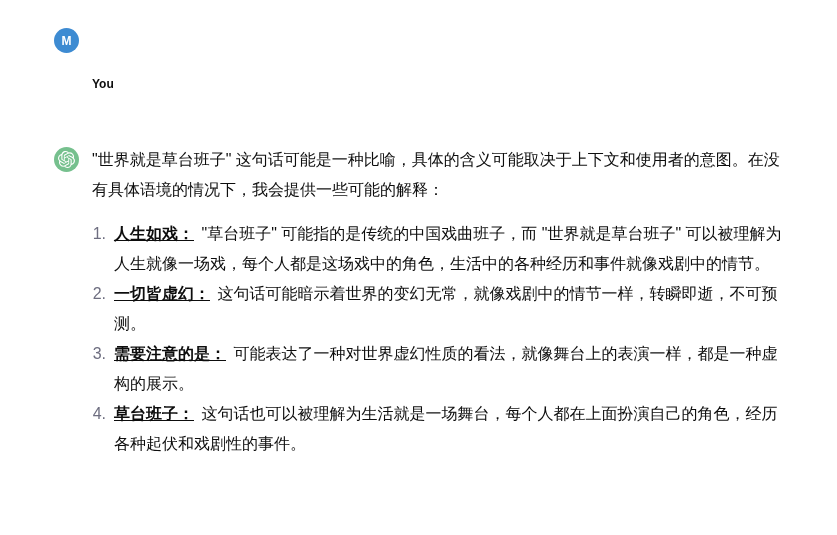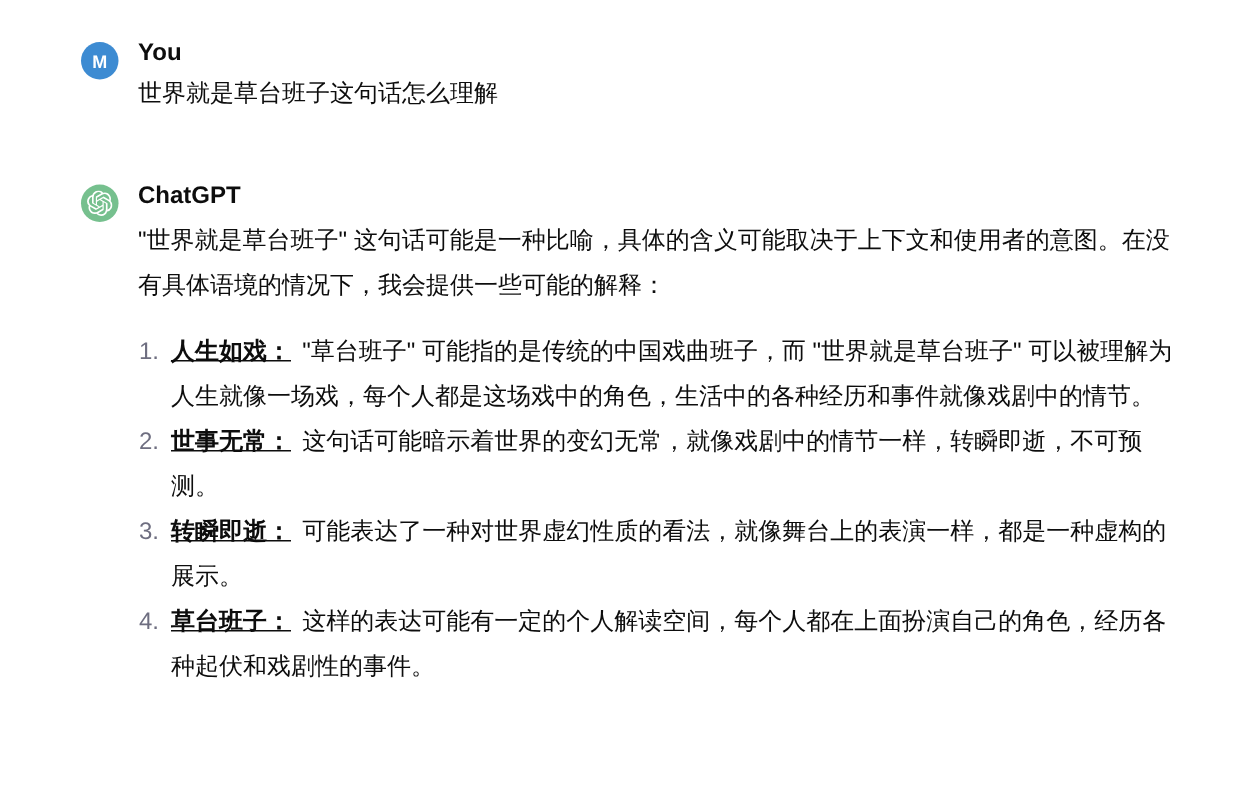--- a/index.html
+++ b/index.html
@@ -17,21 +17,21 @@
     width: 25px; height: 25px; border-radius: 50%;
     flex-shrink: 0; margin-top: 2px;
     display: flex; align-items: center; justify-content: center;
   }
   .avatar-letter {
     color: #ffffff; font-weight: 700; font-size: 12px; line-height: 1;
   }
   .avatar svg { width: 17px; height: 17px; display: block; }
   .msg-body { width: 692px; }
   .msg-name {
-    font-weight: 700; font-size: 16px; line-height: 20px; margin-bottom: 5px;
+    font-weight: 700; font-size: 12px; line-height: 20px; margin-bottom: 5px; margin-top: 48px;
   }
   .user-text { line-height: 24px; }
   .md p { line-height: 30px; margin: 0 0 14px 0; }
   .md .outro { margin: 8px 0 0 0; }
   ol.md-list { list-style: none; margin-left: -6px; }
   ol.md-list li { display: flex; line-height: 30px; }
   .li-num {
     width: 20px; text-align: right; margin-right: 8px;
     color: #6e6e80; flex-shrink: 0;
   }
@@ -41,52 +41,50 @@
 <body>
 
 <div class="page">
 
   <div class="message message-user">
     <div class="avatar" id="user-avatar" style="background: rgb(61, 139, 210);">
       <span class="avatar-letter">M</span>
     </div>
     <div class="msg-body">
       <div class="msg-name">You</div>
-      <div class="user-text">世界就是草台班子这句话怎么理解</div>
     </div>
   </div>
 
   <div class="message message-assistant">
     <div class="avatar" id="assistant-avatar" style="background: rgb(118, 192, 142);">
       <span style="display:flex;">
         <svg viewBox="0 0 24 24" fill="#ffffff" xmlns="http://www.w3.org/2000/svg">
           <path d="M22.2819 9.8211a5.9847 5.9847 0 0 0-.5157-4.9108 6.0462 6.0462 0 0 0-6.5098-2.9A6.0651 6.0651 0 0 0 4.9807 4.1818a5.9847 5.9847 0 0 0-3.9977 2.9 6.0462 6.0462 0 0 0 .7427 7.0966 5.98 5.98 0 0 0 .511 4.9107 6.051 6.051 0 0 0 6.5146 2.9001A5.9847 5.9847 0 0 0 13.2599 24a6.0557 6.0557 0 0 0 5.7718-4.2058 5.9894 5.9894 0 0 0 3.9977-2.9001 6.0557 6.0557 0 0 0-.7475-7.073zm-9.022 12.6081a4.4755 4.4755 0 0 1-2.8764-1.0408l.1419-.0804 4.7783-2.7582a.7948.7948 0 0 0 .3927-.6813v-6.7369l2.02 1.1686a.071.071 0 0 1 .038.0615v5.5826a4.504 4.504 0 0 1-4.4945 4.4849zm-9.6607-4.1254a4.4708 4.4708 0 0 1-.5346-3.0137l.142.0852 4.783 2.7582a.7712.7712 0 0 0 .7806 0l5.8428-3.3685v2.3324a.0804.0804 0 0 1-.0332.0615L9.74 19.9502a4.4992 4.4992 0 0 1-6.1408-1.6464zM2.3408 7.8956a4.485 4.485 0 0 1 2.3655-1.9728V11.6a.7664.7664 0 0 0 .3879.6765l5.8144 3.3543-2.0201 1.1685a.0757.0757 0 0 1-.071 0l-4.8303-2.7865A4.504 4.504 0 0 1 2.3408 7.8956zm16.5963 3.8558L13.1038 8.364 15.1192 7.2a.0757.0757 0 0 1 .071 0l4.8303 2.7913a4.4944 4.4944 0 0 1-.6765 8.1042v-5.6772a.79.79 0 0 0-.407-.667zm2.0107-3.0231l-.142-.0852-4.7735-2.7818a.7759.7759 0 0 0-.7854 0L9.409 9.2297V6.8974a.0662.0662 0 0 1 .0284-.0615l4.8303-2.7866a4.4992 4.4992 0 0 1 6.6802 4.66zM8.3065 12.863l-2.02-1.1638a.0804.0804 0 0 1-.038-.0567V6.0742a4.4992 4.4992 0 0 1 7.3757-3.4537l-.142.0805L8.704 5.459a.7948.7948 0 0 0-.3927.6813zm1.0976-2.3654l2.602-1.4998 2.6069 1.4998v2.9994l-2.5974 1.4997-2.6067-1.4997z"></path>
         </svg>
       </span>
     </div>
     <div class="msg-body">
-      <div class="msg-name">ChatGPT</div>
       <div class="md">
         <p>"世界就是草台班子" 这句话可能是一种比喻，具体的含义可能取决于上下文和使用者的意图。在没有具体语境的情况下，我会提供一些可能的解释：</p>
         <ol class="md-list">
           <li>
             <span class="li-num">1.</span>
             <span><span class="li-title">人生如戏：</span> <span>"草台班子" 可能指的是传统的中国戏曲班子，而 "世界就是草台班子" 可以被理解为人生就像一场戏，每个人都是这场戏中的角色，生活中的各种经历和事件就像戏剧中的情节。</span></span>
           </li>
           <li>
             <span class="li-num">2.</span>
-            <span><span class="li-title">世事无常：</span> <span>这句话可能暗示着世界的变幻无常，就像戏剧中的情节一样，转瞬即逝，不可预测。</span></span>
+            <span><span class="li-title">一切皆虚幻：</span> <span>这句话可能暗示着世界的变幻无常，就像戏剧中的情节一样，转瞬即逝，不可预测。</span></span>
           </li>
           <li>
             <span class="li-num">3.</span>
-            <span><span class="li-title">转瞬即逝：</span> <span>可能表达了一种对世界虚幻性质的看法，就像舞台上的表演一样，都是一种虚构的展示。</span></span>
+            <span><span class="li-title">需要注意的是：</span> <span>可能表达了一种对世界虚幻性质的看法，就像舞台上的表演一样，都是一种虚构的展示。</span></span>
           </li>
           <li>
             <span class="li-num">4.</span>
-            <span><span class="li-title">草台班子：</span> <span>这样的表达可能有一定的个人解读空间，每个人都在上面扮演自己的角色，经历各种起伏和戏剧性的事件。</span></span>
+            <span><span class="li-title">草台班子：</span> <span>这句话也可以被理解为生活就是一场舞台，每个人都在上面扮演自己的角色，经历各种起伏和戏剧性的事件。</span></span>
           </li>
         </ol>
       </div>
 
     </div>
   </div>
 
 </div>
 
 </body></html>

